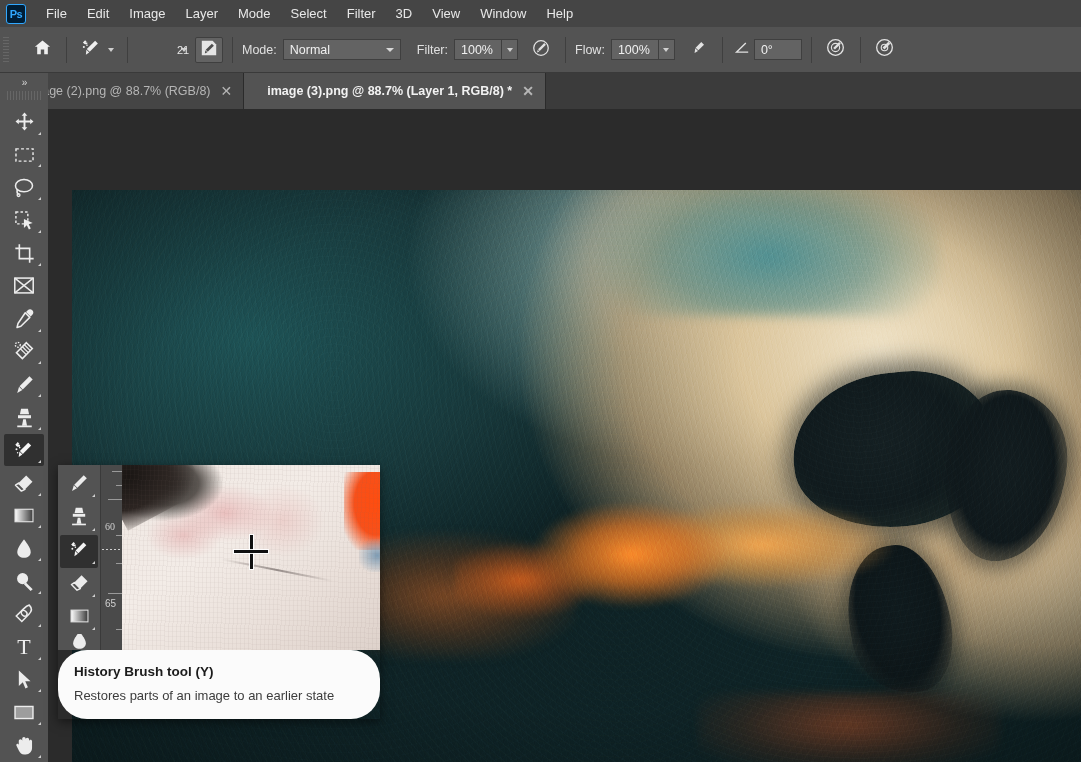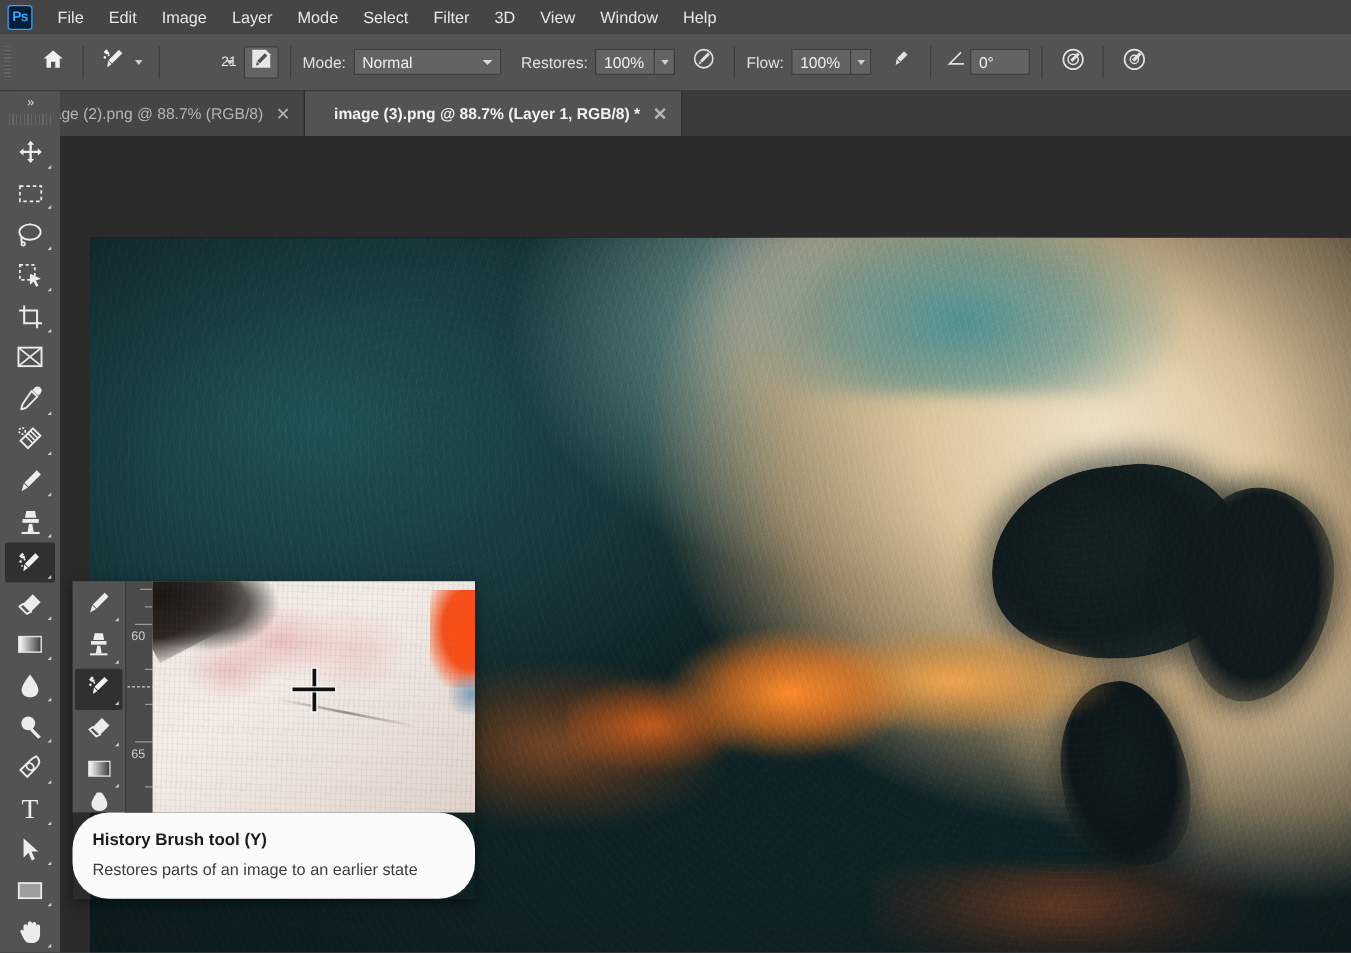--- a/index.html
+++ b/index.html
@@ -367,21 +367,21 @@
     </div>
 
     <div class="opt-sep"></div>
 
     <div class="opt-label">Mode:</div>
     <div class="opt-select" style="width:118px;gap:20px;">
       <span>Normal</span>
       <span class="caret"></span>
     </div>
 
-    <div class="opt-label" style="margin-left:16px;">Restores:</div>
+    <div class="opt-label" style="margin-left:16px;">Filter:</div>
     <div style="display:flex;">
       <div class="opt-field" style="width:48px;">100%</div>
       <div class="stepper">
         <span class="caret-sm"></span>
       </div>
     </div>
 
     <div class="opt-btn" style="margin-left:8px;">
       <span>
         <svg width="20" height="20" viewBox="0 0 22 22">
@@ -759,21 +759,21 @@
               <path d="M9.5 1.6 C9.5 1.6 16.6 10.0 16.6 14.6 C16.6 18.5 13.4 20.8 9.5 20.8 C5.6 20.8 2.4 18.5 2.4 14.6 C2.4 10.0 9.5 1.6 9.5 1.6 Z" fill="#ececec"></path>
             </svg>
           </span>
         </div>
       </div>
 
       <div class="flyout-ruler">
         <div class="rl-tick" style="top:6px;  width:10px;"></div>
         <div class="rl-tick" style="top:20px; width:6px;"></div>
         <div class="rl-tick" style="top:34px; width:14px;"></div>
-        <div class="rl-num" style="top:40px;">60</div>
+        <div class="rl-num" style="top:57px;font-family:Liberation Serif, serif;">60</div>
         <div class="rl-tick" style="top:70px; width:6px;"></div>
         <div class="rl-mid" style="top:84px;"></div>
         <div class="rl-tick" style="top:98px; width:6px;"></div>
         <div class="rl-tick" style="top:128px;width:14px;"></div>
         <div class="rl-num" style="top:134px;">65</div>
         <div class="rl-tick" style="top:164px;width:6px;"></div>
       </div>
 
       <div class="flyout-preview">
         <div class="pv-dark-corner"></div>

